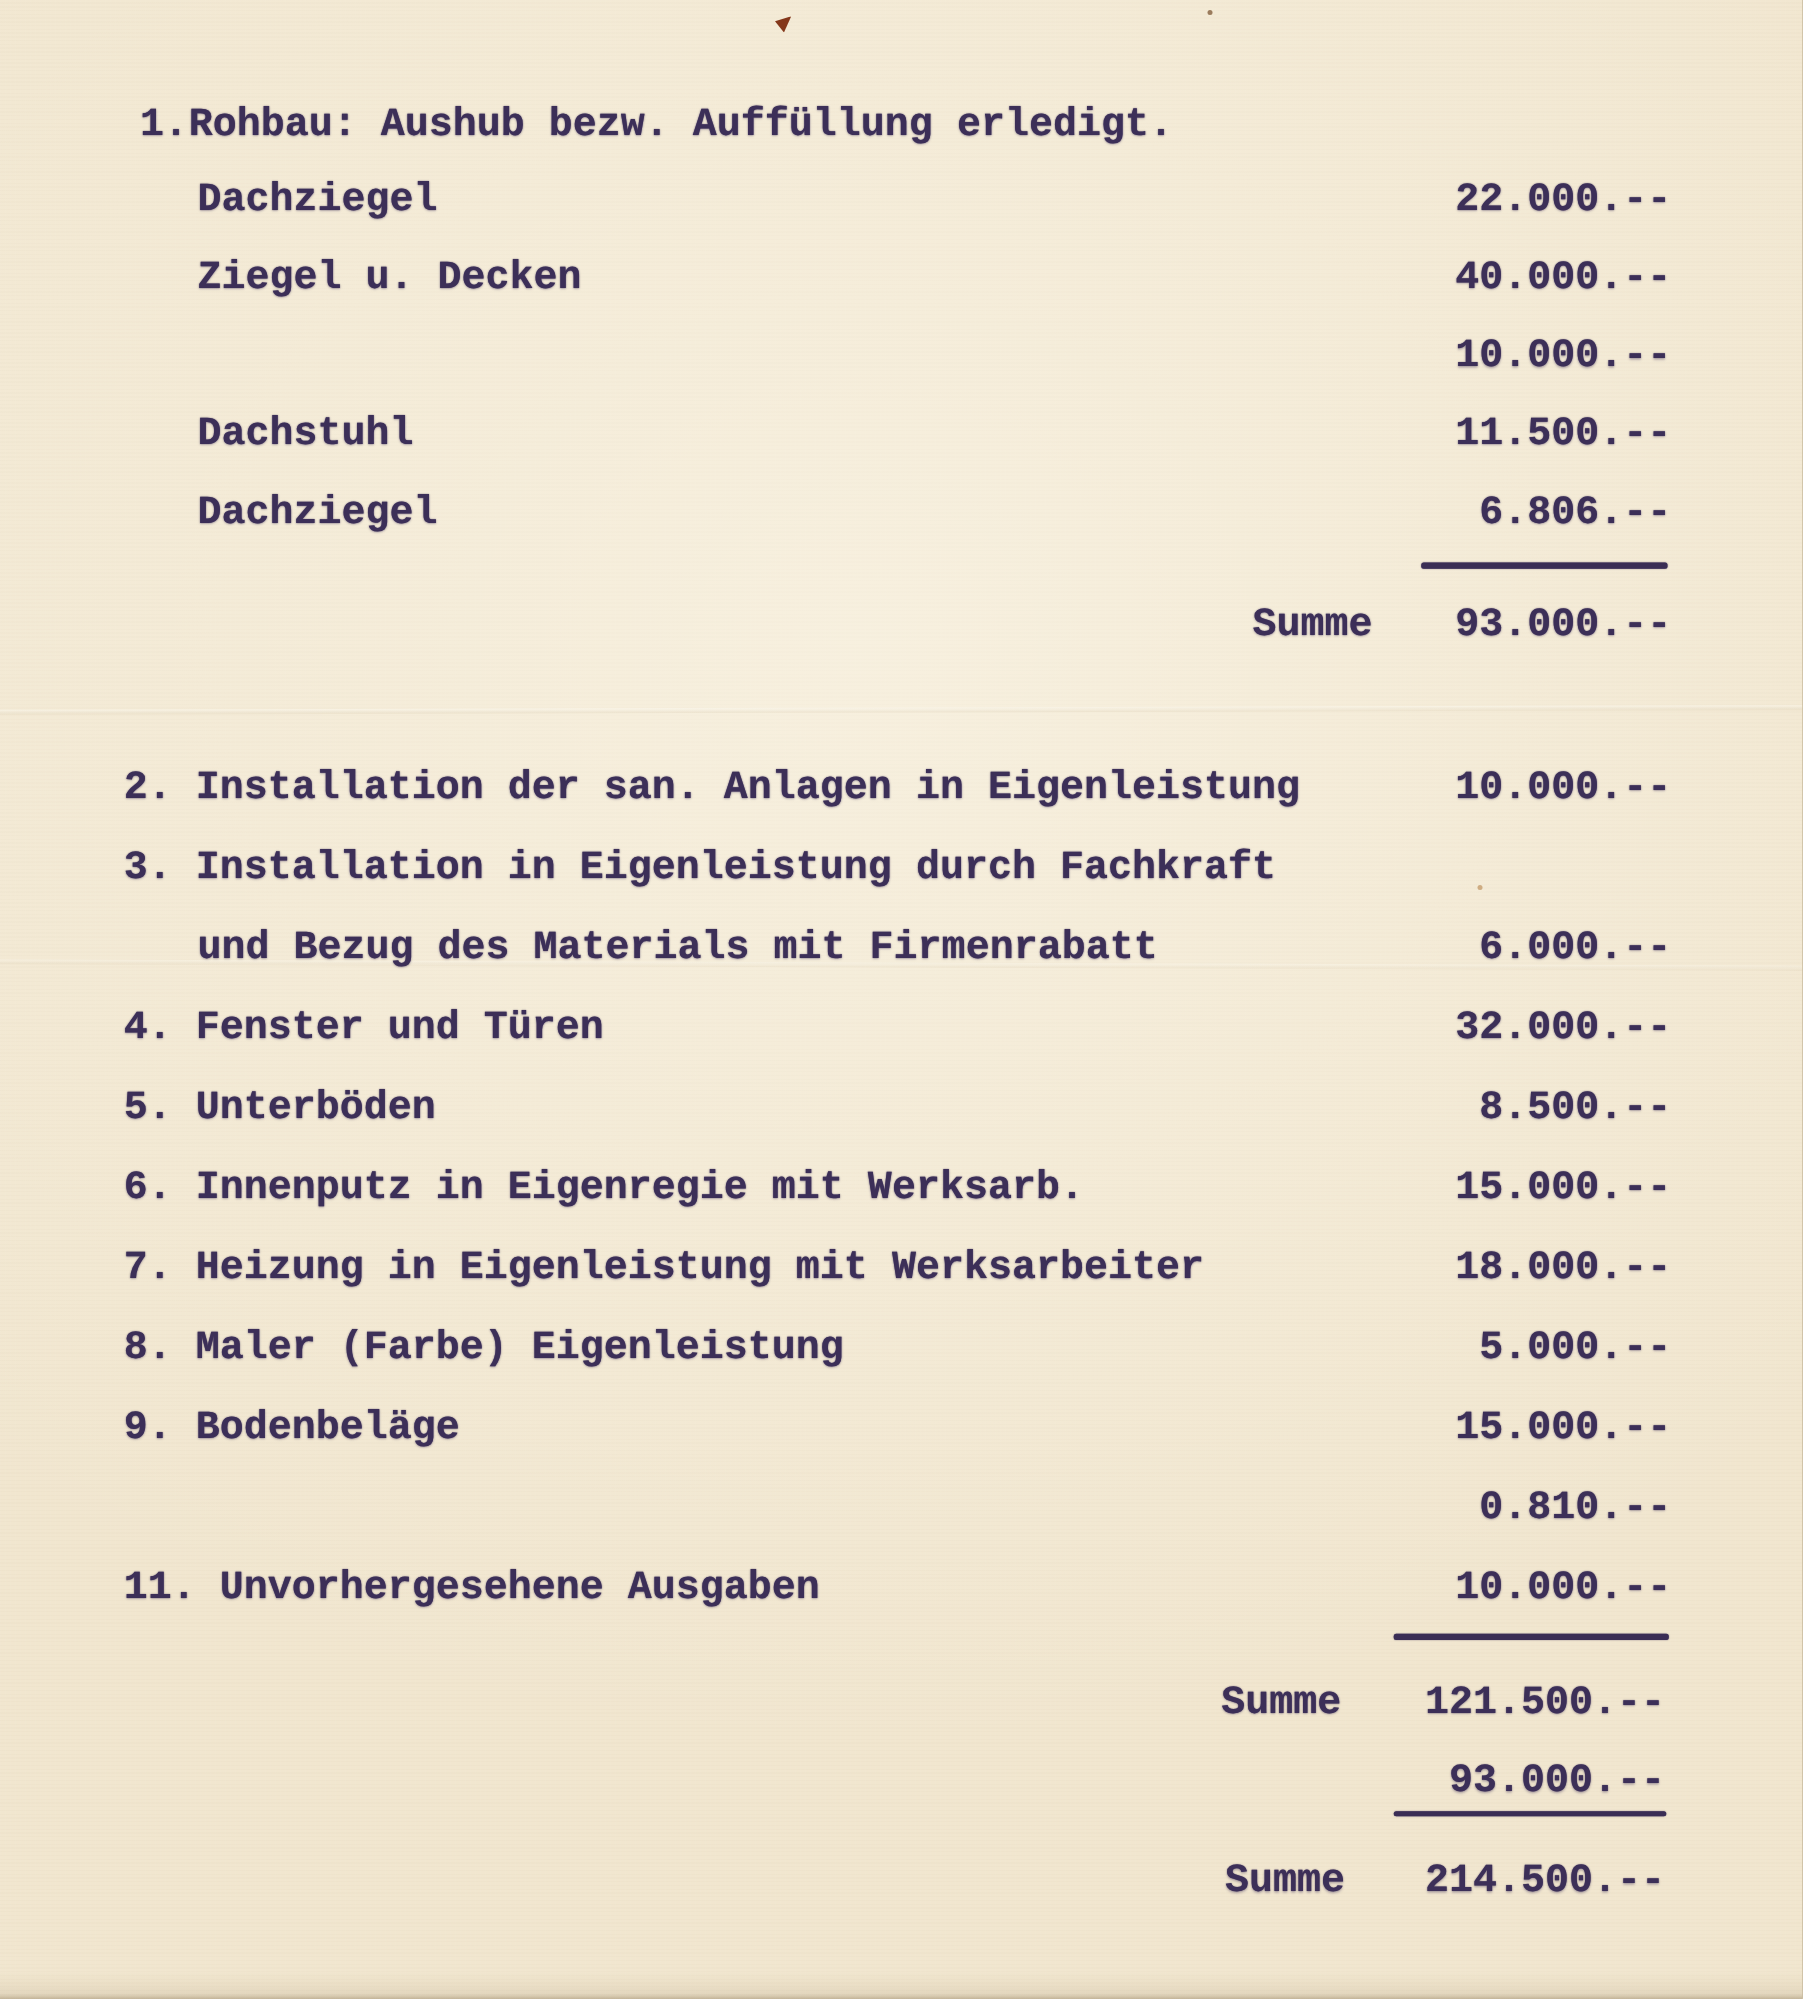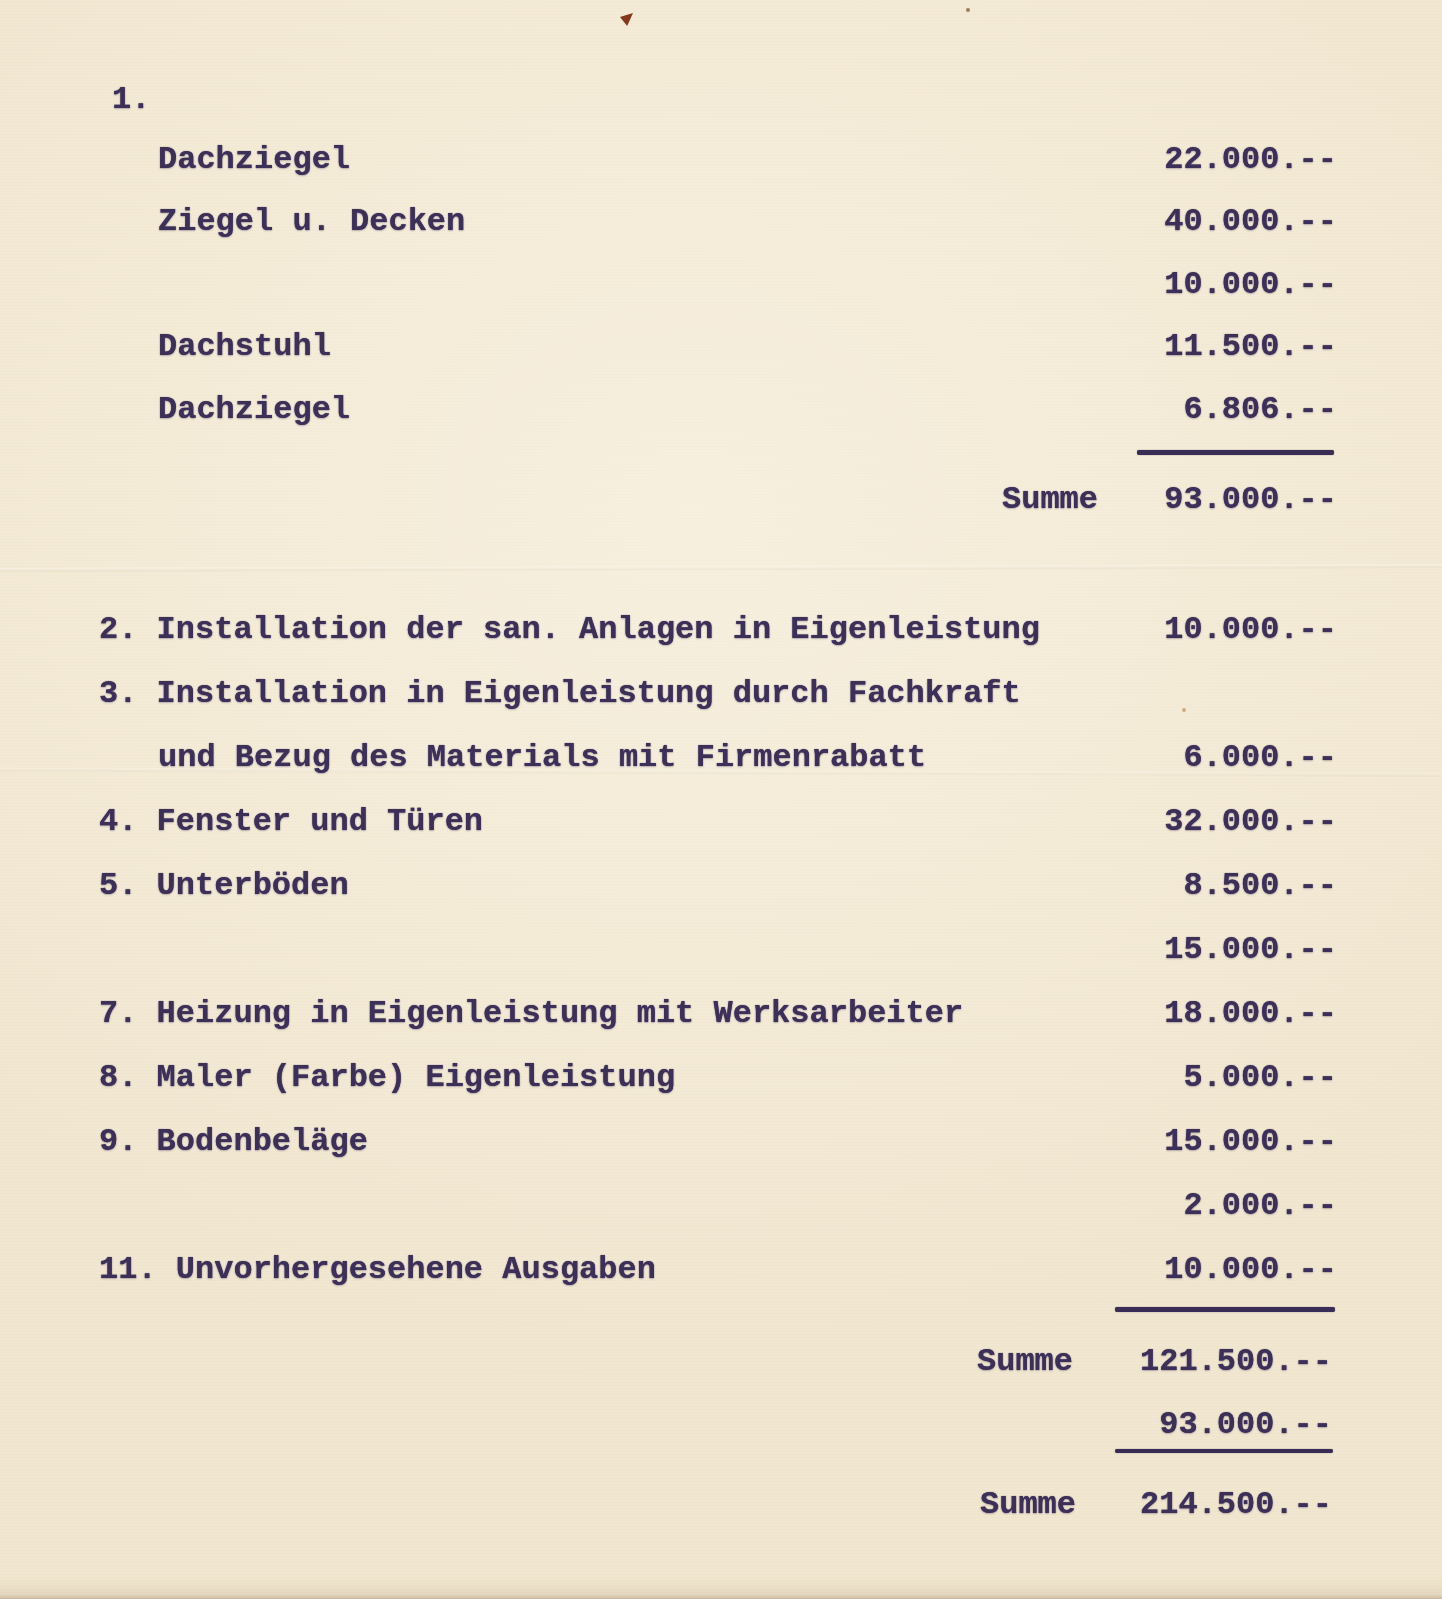--- a/index.html
+++ b/index.html
@@ -60,20 +60,21 @@
 
 <div class="paper">
 
   <div class="crease" style="top:566px;transform:rotate(-0.15deg);"></div>
   <div class="crease" style="top:770px;opacity:.7;transform:rotate(0.2deg);"></div>
   <div class="mark-triangle"></div>
   <div class="speck speck-a"></div>
   <div class="speck speck-b"></div>
 
   <span class="line" style="left:112px;top:84px">1.</span>
+  <span class="line" style="left:151px;top:84px">Rohbau: Aushub bezw. Auffüllung erledigt.</span>
 
   <span class="line" style="left:158px;top:144px">Dachziegel</span>
   <span class="amount" style="right:105px;top:144px">22.000.--</span>
 
   <span class="line" style="left:158px;top:206px">Ziegel u. Decken</span>
   <span class="amount" style="right:105px;top:206px">40.000.--</span>
 
   <span class="amount" style="right:105px;top:269px">10.000.--</span>
 
   <span class="line" style="left:158px;top:331px">Dachstuhl</span>
@@ -94,32 +95,33 @@
 
   <span class="line" style="left:158px;top:742px">und Bezug des Materials mit Firmenrabatt</span>
   <span class="amount" style="right:105px;top:742px">6.000.--</span>
 
   <span class="line" style="left:99px;top:806px">4. Fenster und Türen</span>
   <span class="amount" style="right:105px;top:806px">32.000.--</span>
 
   <span class="line" style="left:99px;top:870px">5. Unterböden</span>
   <span class="amount" style="right:105px;top:870px">8.500.--</span>
 
+  <span class="line" style="left:99px;top:934px">6. Innenputz in Eigenregie mit Werksarb.</span>
   <span class="amount" style="right:105px;top:934px">15.000.--</span>
 
   <span class="line" style="left:99px;top:998px">7. Heizung in Eigenleistung mit Werksarbeiter</span>
   <span class="amount" style="right:105px;top:998px">18.000.--</span>
 
   <span class="line" style="left:99px;top:1062px">8. Maler (Farbe) Eigenleistung</span>
   <span class="amount" style="right:105px;top:1062px">5.000.--</span>
 
   <span class="line" style="left:99px;top:1126px">9. Bodenbeläge</span>
   <span class="amount" style="right:105px;top:1126px">15.000.--</span>
 
-  <span class="amount" style="right:105px;top:1190px">2.000.--</span>
+  <span class="amount" style="right:105px;top:1190px">0.810.--</span>
 
   <span class="line" style="left:99px;top:1254px">11. Unvorhergesehene Ausgaben</span>
   <span class="amount" style="right:105px;top:1254px">10.000.--</span>
 
   <div class="rule" style="left:1115px;top:1307px;width:220px;height:5px"></div>
 
   <span class="line" style="left:977px;top:1346px">Summe</span>
   <span class="amount" style="right:110px;top:1346px">121.500.--</span>
 
   <span class="amount" style="right:110px;top:1409px">93.000.--</span>

